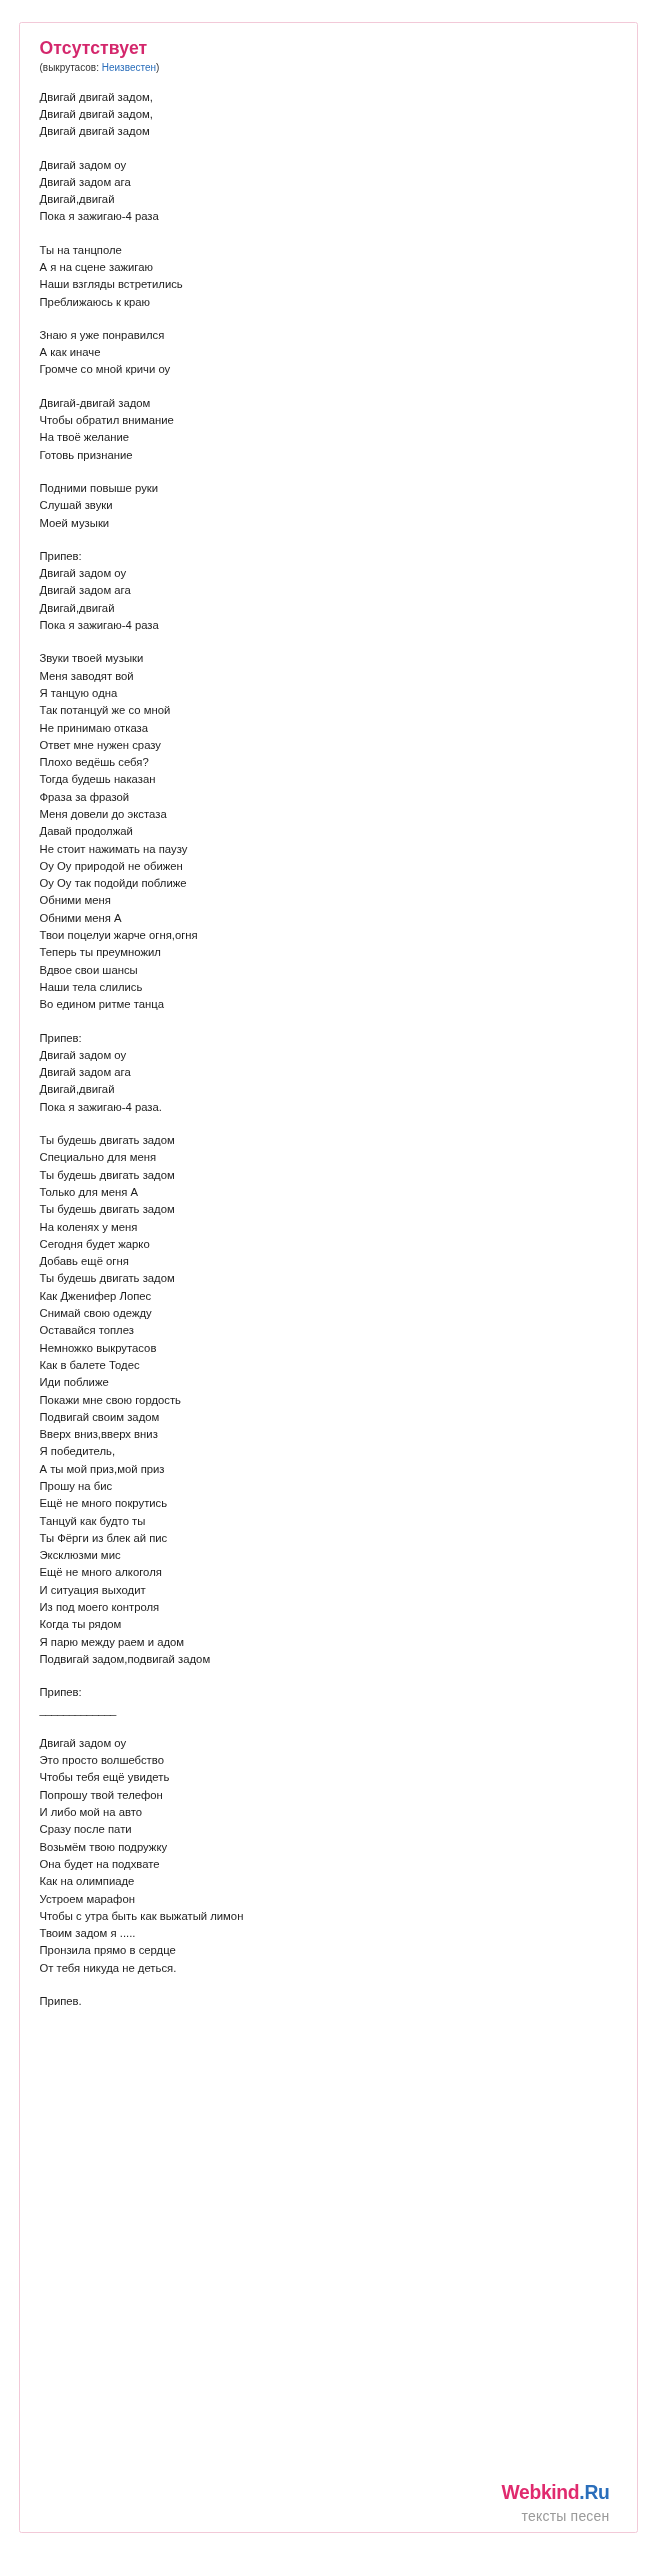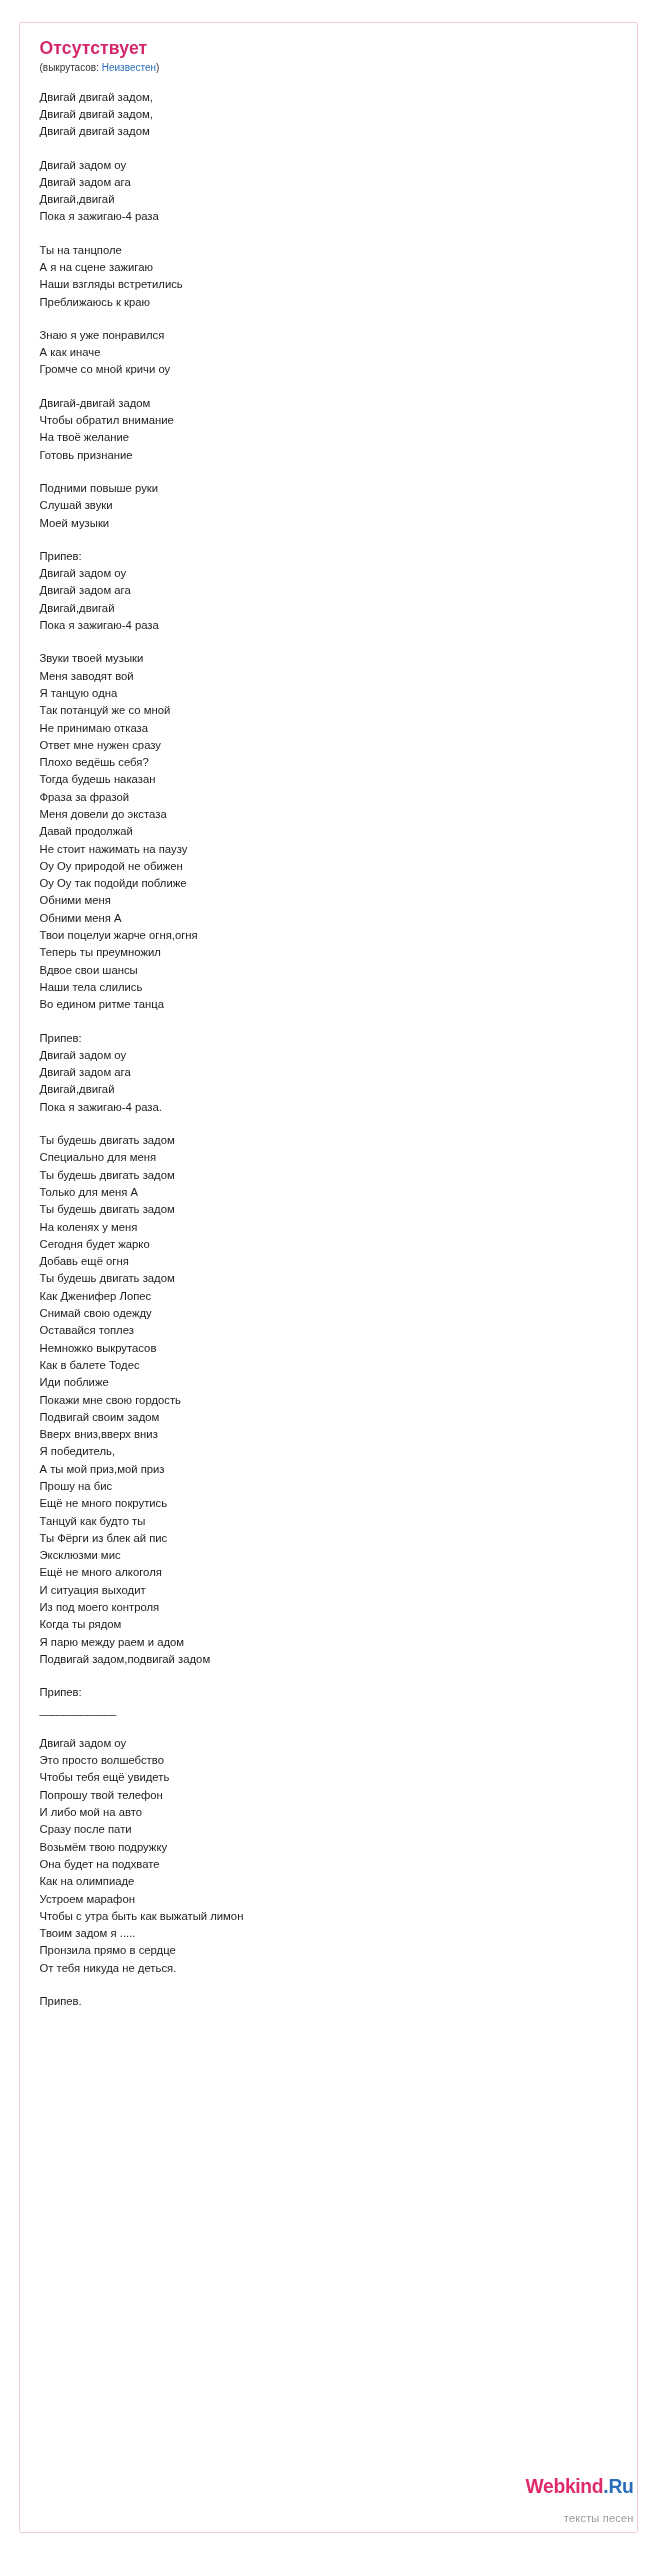--- a/index.html
+++ b/index.html
@@ -63,39 +63,39 @@
   .lyrics .line {
     display: block;
     min-height: 17.3px;
   }
   .divider-line {
     display: block;
     letter-spacing: -0.4px;
   }
   .watermark {
     position: absolute;
-    right: 3px;
+    right: 27px;
     bottom: 8.4px;
     display: flex;
     align-items: flex-end;
     flex-direction: column;
     user-select: none;
   }
   .wm-main {
     font-size: 19.3px;
     font-weight: bold;
     line-height: 1;
     letter-spacing: -0.3px;
   }
   .wm-webkind { color: #e02a6e; }
   .wm-ru { color: #2a6ebb; }
   .wm-sub {
-    font-size: 11px;
+    font-size: 14px;
     color: #9a9a9a;
-    margin-top: 15px;
+    margin-top: 5px;
     letter-spacing: 0.2px;
   }
 </style>
 </head>
 <body>
 
 <div class="page">
   <div class="card">
 
     <h1 class="song-title">Отсутствует</h1>

